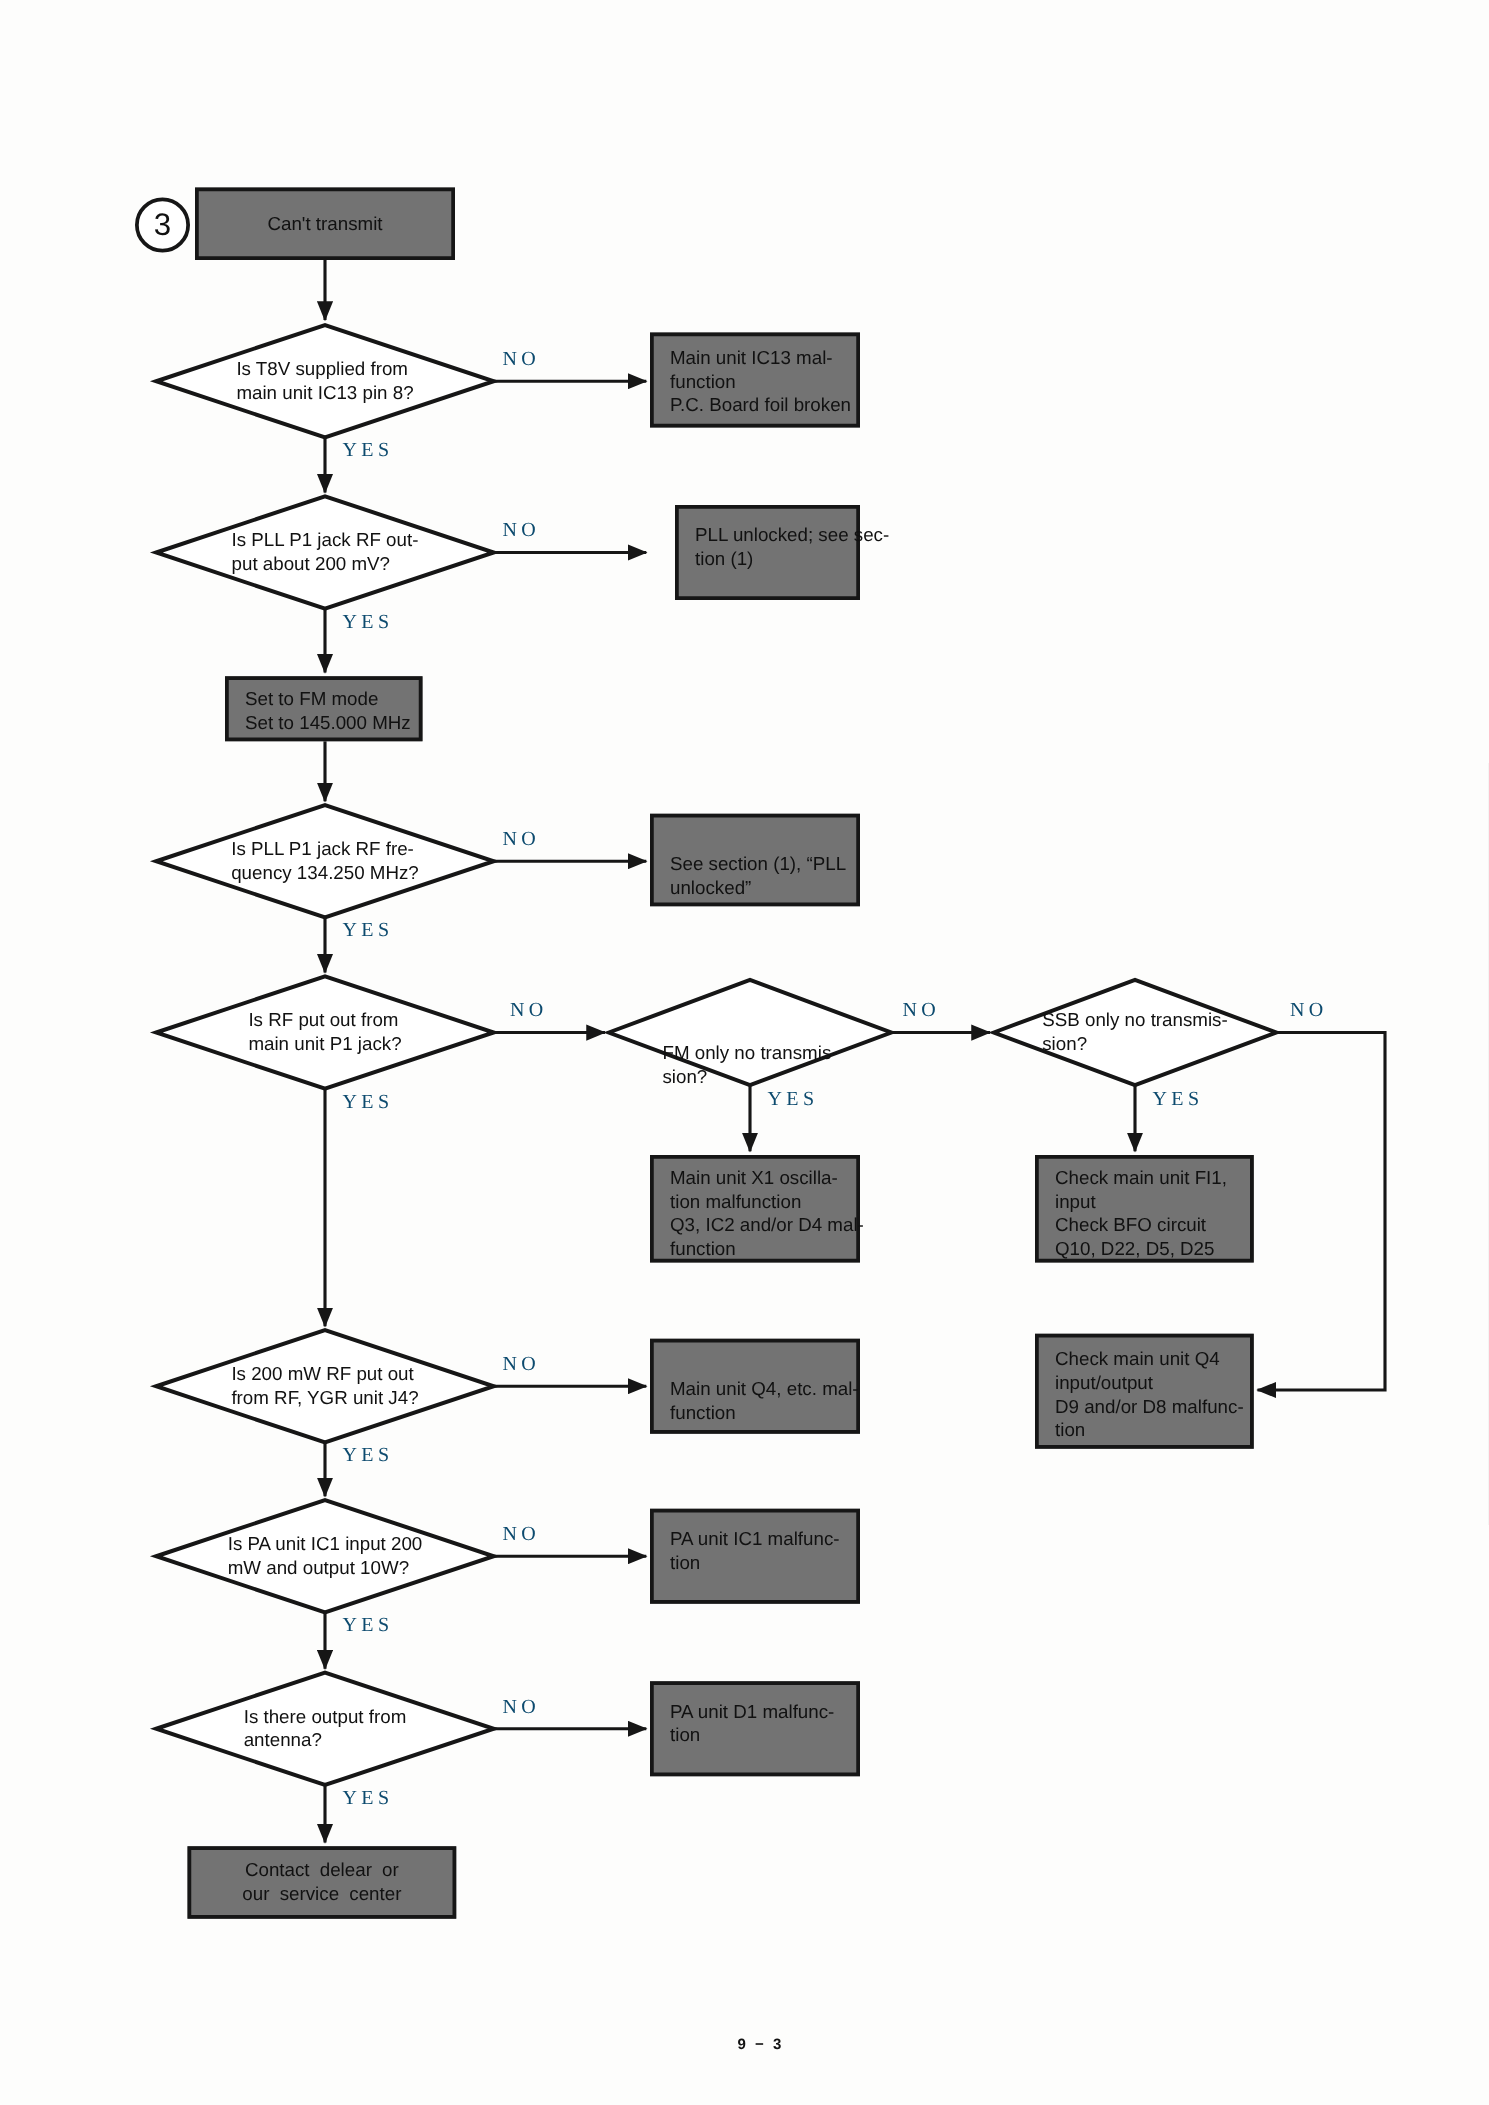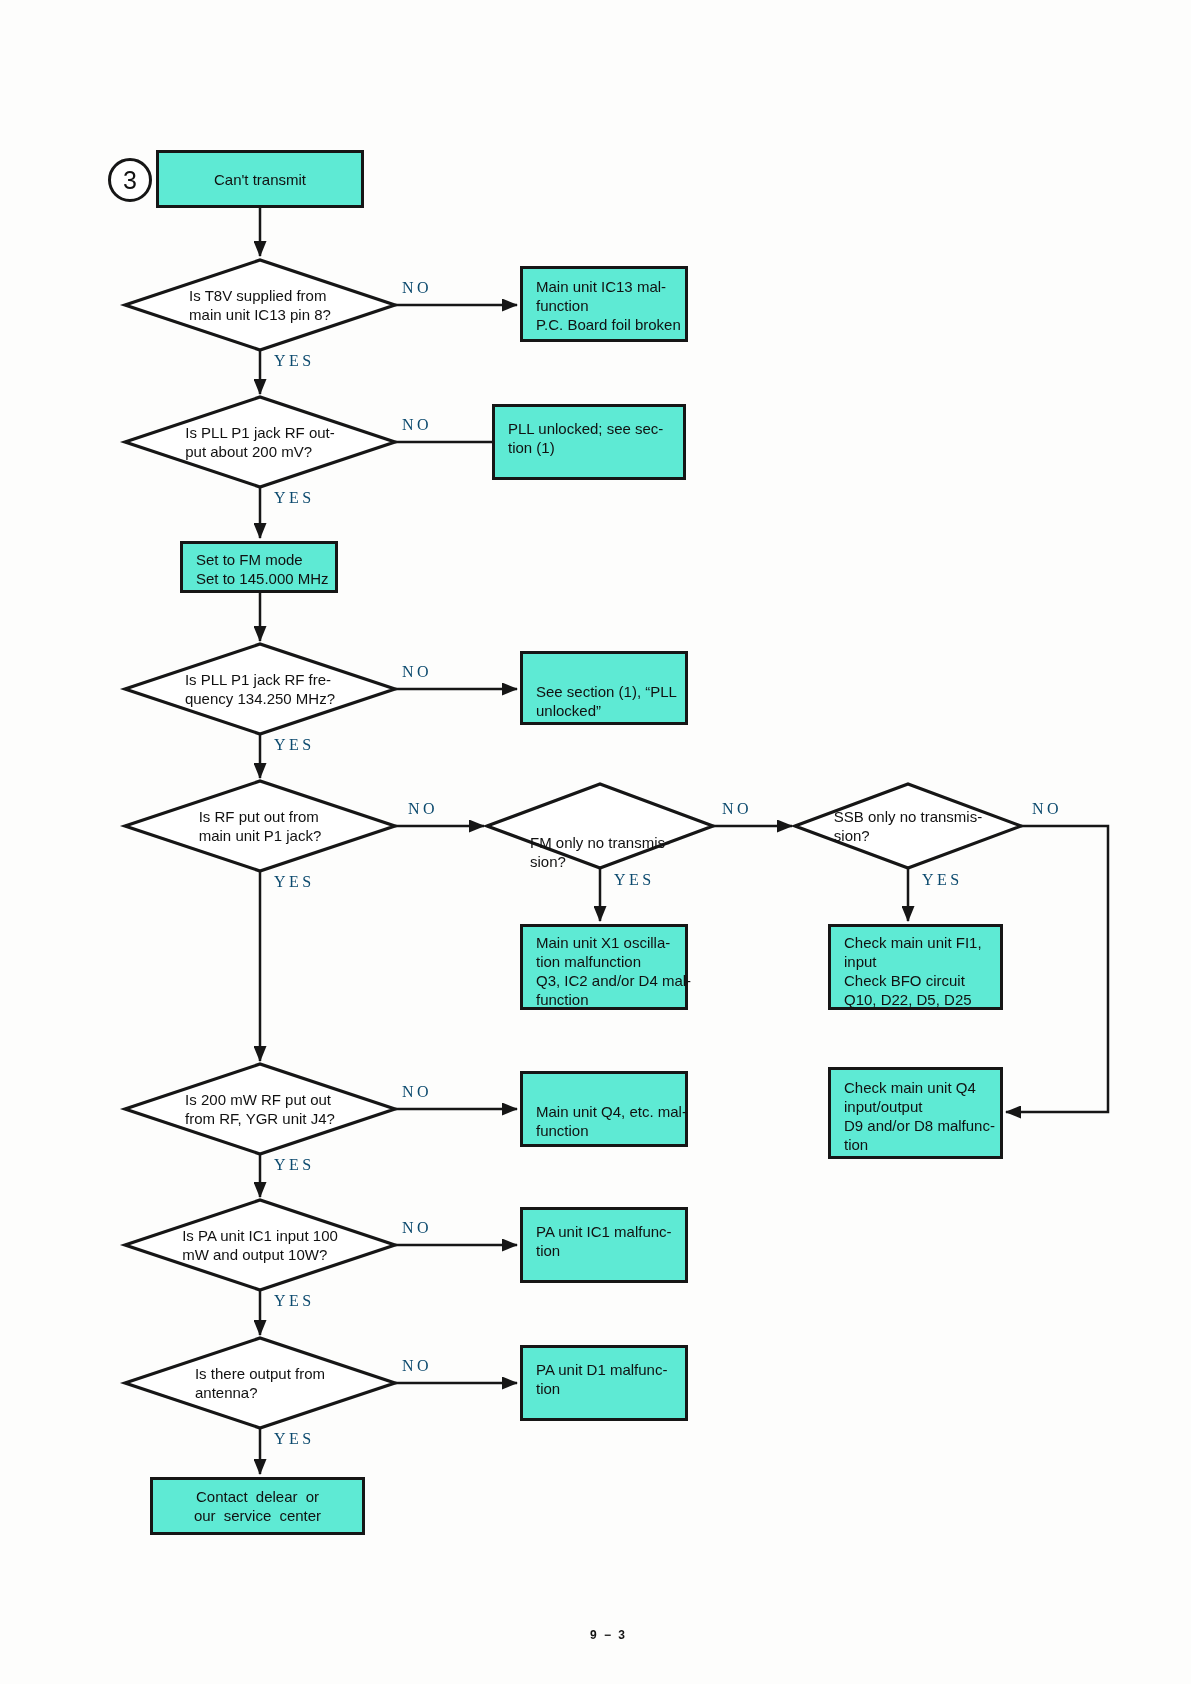--- a/index.html
+++ b/index.html
@@ -3,21 +3,21 @@
 <meta charset="utf-8">
 <style>
   html,body { margin:0; padding:0; background:#e8e8e6; }
   #canvas {
     position:relative; width:1191px; height:1684px; margin:0 auto;
     background:#fdfdfc; overflow:hidden;
     font-family:"Liberation Sans", sans-serif; color:#111;
   }
   #wires { position:absolute; left:0; top:0; width:1191px; height:1684px; z-index:1; }
   .node { position:absolute; box-sizing:border-box; z-index:2; }
-  .rect { border:3px solid #161616; background:#5eead4; }
+  .rect { border:3px solid #161616; background:#737373; }
   .pad { padding:8px 4px 0 13px; }
   .tline { font-size:15px; line-height:19px; white-space:nowrap; }
   .centered { display:flex; flex-direction:column; align-items:center; justify-content:center; text-align:center; }
   .dtext { position:absolute; z-index:3; text-align:center; }
   .dtext .inner { display:inline-block; text-align:left; }
   .yn {
     position:absolute; z-index:3; font-family:"Liberation Serif", serif;
     font-size:16px; letter-spacing:3.5px; white-space:nowrap; color:#0c4a6e;
   }
   .badge {
@@ -122,21 +122,21 @@
     </div>
   </div>
   <div class="dtext" style="left:120px; top:1090px; width:280px;">
     <div class="inner">
       <div class="tline">Is 200 mW RF put out</div>
       <div class="tline">from RF, YGR unit J4?</div>
     </div>
   </div>
   <div class="dtext" style="left:120px; top:1226px; width:280px;">
     <div class="inner">
-      <div class="tline">Is PA unit IC1 input 100</div>
+      <div class="tline">Is PA unit IC1 input 200</div>
       <div class="tline">mW and output 10W?</div>
     </div>
   </div>
   <div class="dtext" style="left:120px; top:1364px; width:280px;">
     <div class="inner">
       <div class="tline">Is there output from</div>
       <div class="tline">antenna?</div>
     </div>
   </div>
 
@@ -147,21 +147,21 @@
     </div>
   </div>
 
   <div class="node rect" style="left:520px; top:266px; width:168px; height:76px;">
     <div class="pad">
       <div class="tline">Main unit IC13 mal-</div>
       <div class="tline">function</div>
       <div class="tline">P.C. Board foil broken</div>
     </div>
   </div>
-  <div class="node rect" style="left:492px; top:404px; width:194px; height:76px;">
+  <div class="node rect" style="left:540px; top:404px; width:148px; height:76px;">
     <div class="pad" style="padding-top:12px;">
       <div class="tline">PLL unlocked; see sec-</div>
       <div class="tline">tion (1)</div>
     </div>
   </div>
   <div class="node rect" style="left:520px; top:651px; width:168px; height:74px;">
     <div class="pad" style="padding-top:28px;">
       <div class="tline">See section (1), “PLL</div>
       <div class="tline">unlocked”</div>
     </div>

